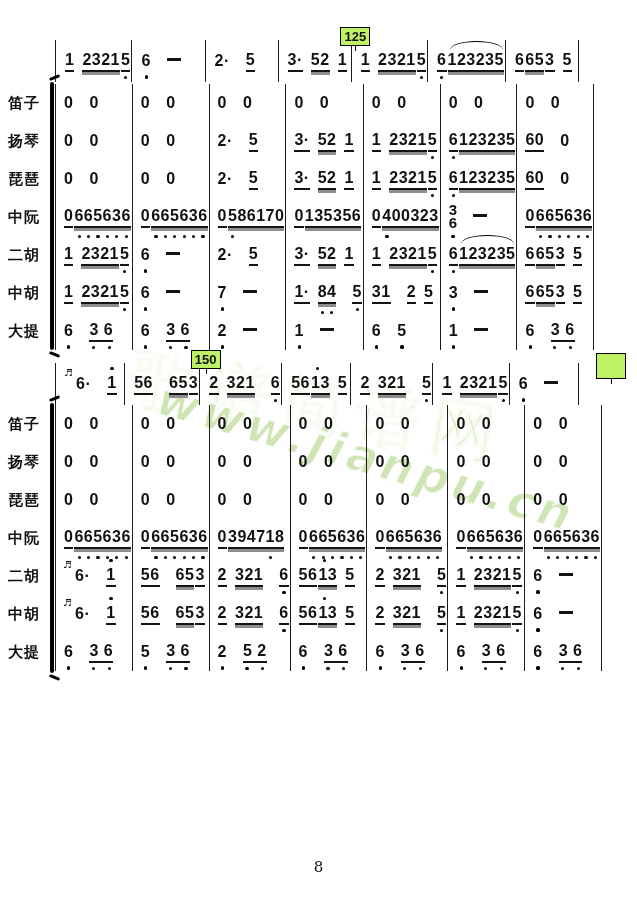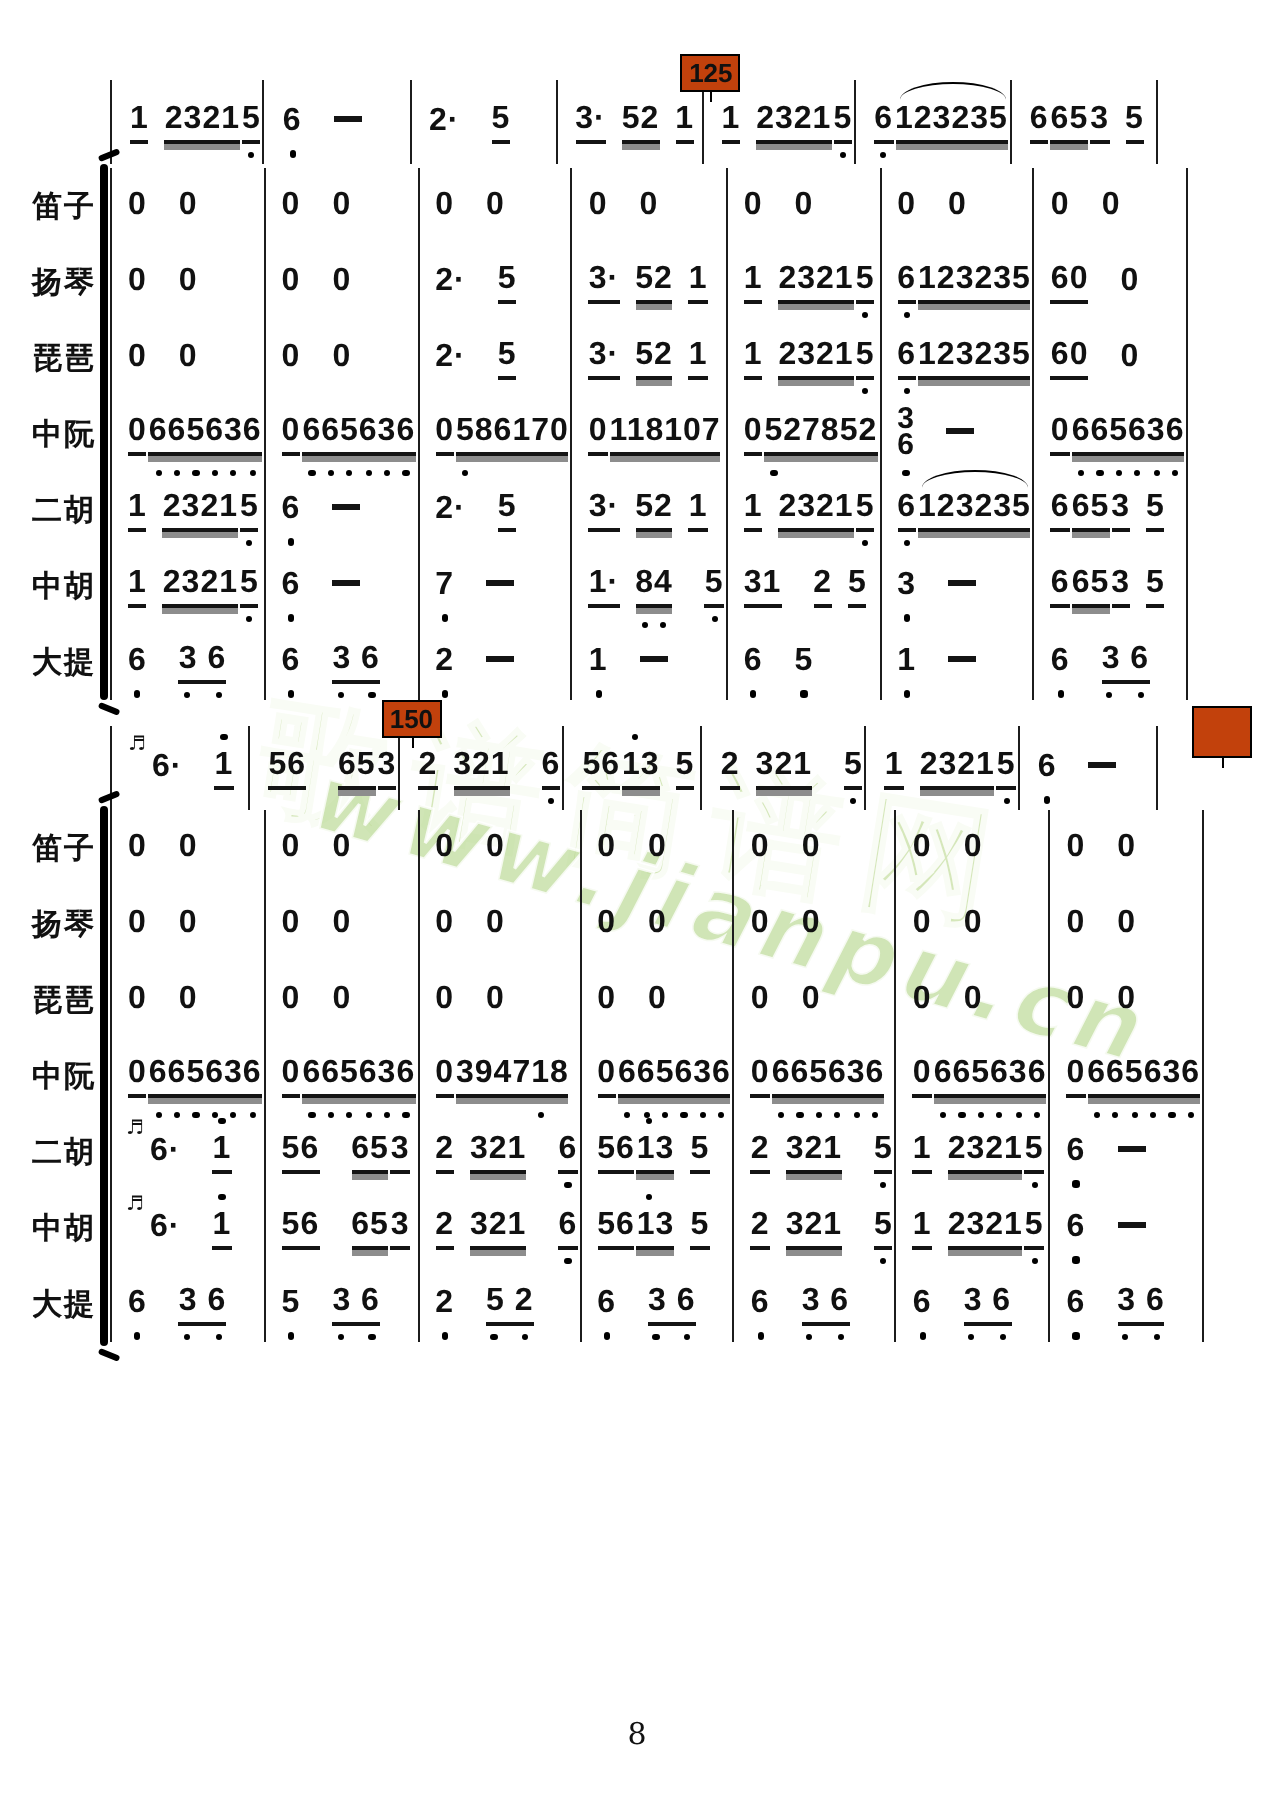--- a/index.html
+++ b/index.html
@@ -21,21 +21,21 @@
          padding-left:9px;box-sizing:border-box;}
   .mrow .mcell:last-child{border-right:1px solid #1c1c1c;}
   .block{position:absolute;left:55px;width:524px;display:flex;}
   #sys1 .block{top:44px;} #sys2 .block{top:42px;}
   .mcol{flex:1 1 0;border-left:1px solid #1c1c1c;box-sizing:border-box;}
   .mcol:last-child{border-right:1.5px solid #1c1c1c;}
   .cell{height:38px;display:flex;align-items:center;padding-left:8px;box-sizing:border-box;}
   
   .labels{position:absolute;left:0;width:48px;}
   #sys1 .labels{top:44px;} #sys2 .labels{top:42px;}
-  .label{height:38px;line-height:38px;text-align:right;font-size:15px;font-weight:bold;
+  .label{height:38px;line-height:38px;text-align:center;font-size:15px;font-weight:bold;
          font-family:"DejaVu Serif",serif;letter-spacing:1px;}
   .bracket{position:absolute;left:50px;width:4px;background:#000;border-radius:2px;}
   #sys1 .bracket{top:42px;height:268px;} #sys2 .bracket{top:40px;height:270px;}
   .bracket:before,.bracket:after{content:"";position:absolute;left:0;width:11px;height:3px;
          background:#000;border-radius:2px;}
   .bracket:before{top:-4px;transform:rotate(-22deg);transform-origin:left bottom;}
   .bracket:after{bottom:-4px;transform:rotate(22deg);transform-origin:left top;}
   
   .tok{position:relative;display:inline-block;font-size:16px;font-weight:bold;
        letter-spacing:0.5px;margin-right:1px;}
@@ -51,21 +51,21 @@
   .hidots i.on:before,.lodots i.on:before{content:"";width:3.2px;height:3.2px;
         border-radius:50%;background:#000;}
   .arc{position:absolute;left:2px;right:1px;top:-9px;height:8px;
        border-top:1.6px solid #000;border-radius:100% 100% 0 0 / 200% 200% 0 0;}
   .orn-pad{margin-left:11px;}
   .orng{position:absolute;left:-12px;top:-7px;font-size:10px;font-weight:normal;
         font-family:"DejaVu Sans",sans-serif;}
   .stack{display:block;text-align:center;line-height:13px;font-size:15px;padding-bottom:2px;}
   .stack span{display:block;}
   
-  .rmark{position:absolute;border:1.6px solid #000;background:#c2410c;font-size:13px;
+  .rmark{position:absolute;border:1.6px solid #000;background:#bef264;font-size:13px;
          font-weight:bold;line-height:17px;min-width:24px;height:17px;text-align:center;
          padding:0 2px;box-sizing:content-box;}
   .rmark:after{content:"";position:absolute;top:100%;left:50%;width:1px;height:6px;background:#000;}
   
   .pageno{position:absolute;left:0;right:0;top:858px;text-align:center;font-size:15px;
           font-family:"DejaVu Serif",serif;}
 </style>
 </head>
 <body>
 
@@ -447,21 +447,21 @@
             </span>
             <span class="tok u1">
               <span class="txt">1</span>
             </span>
           </div>
           <div class="cell">
             <span class="tok u1">
               <span class="txt">0</span>
             </span>
             <span class="tok u2">
-              <span class="txt">118107</span>
+              <span class="txt">135356</span>
             </span>
           </div>
           <div class="cell">
             <span class="tok u1 pr">
               <span class="txt">3·</span>
             </span>
             <span class="tok u2 pr">
               <span class="txt">52</span>
             </span>
             <span class="tok u1">
@@ -534,21 +534,21 @@
               <span class="lodots">
                 <i class="on"></i>
               </span>
             </span>
           </div>
           <div class="cell">
             <span class="tok u1">
               <span class="txt">0</span>
             </span>
             <span class="tok u2">
-              <span class="txt">527852</span>
+              <span class="txt">400323</span>
               <span class="lodots deep">
                 <i class="on"></i>
                 <i></i>
                 <i></i>
                 <i></i>
                 <i></i>
                 <i></i>
               </span>
             </span>
           </div>

